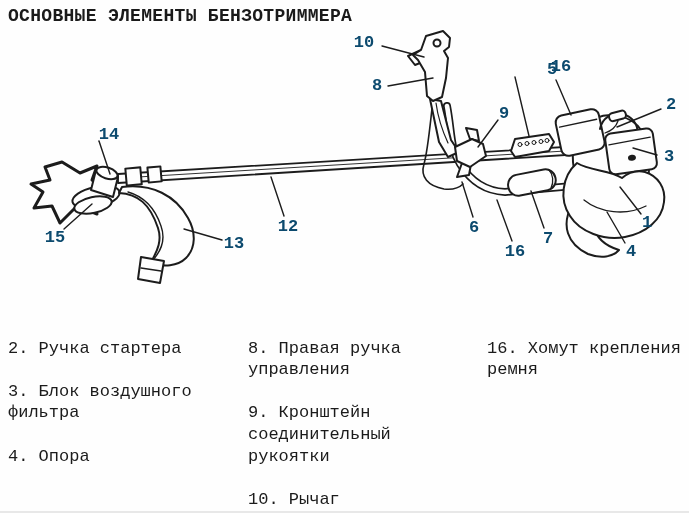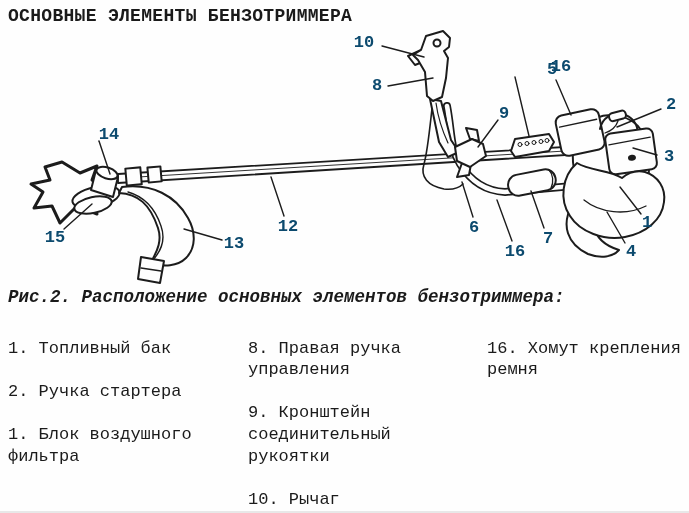--- a/index.html
+++ b/index.html
@@ -149,27 +149,26 @@
   <div class="callout" style="left:377px;top:85px;">8</div>
   <div class="callout" style="left:504px;top:113px;">9</div>
   <div class="callout" style="left:364px;top:42px;">10</div>
   <div class="callout" style="left:515px;top:251px;">16</div>
   <div class="callout" style="left:288px;top:226px;">12</div>
   <div class="callout" style="left:234px;top:243px;">13</div>
   <div class="callout" style="left:97px;top:134px;margin-left:12px;">14</div>
   <div class="callout" style="left:55px;top:237px;">15</div>
   <div class="callout" style="left:513px;top:66px;margin-left:48px;">16</div>
 
-  <div id="caption">Рис.2. Расположение основных элементов бензотриммера:</div>
 
   <div id="legend-col-1" class="legend-col">
-    <div class="legend-item">1. Топливный бак</div>
     <div class="legend-item">2. Ручка стартера</div>
-    <div class="legend-item">1. Блок воздушного
+    <div class="legend-item">3. Блок воздушного
 фильтра</div>
+    <div class="legend-item">4. Опора</div>
     
     
     
   </div>
   <div id="legend-col-2" class="legend-col">
     <div class="legend-item">8. Правая ручка
 управления</div>
     <div class="legend-item">9. Кронштейн
 соединительный
 рукоятки</div>

